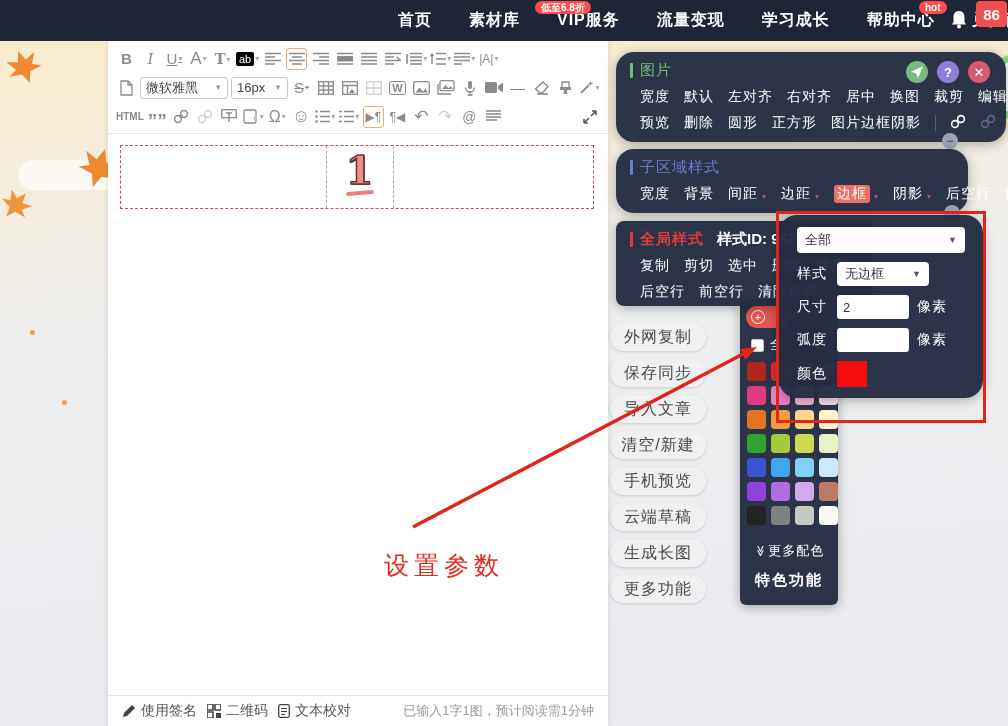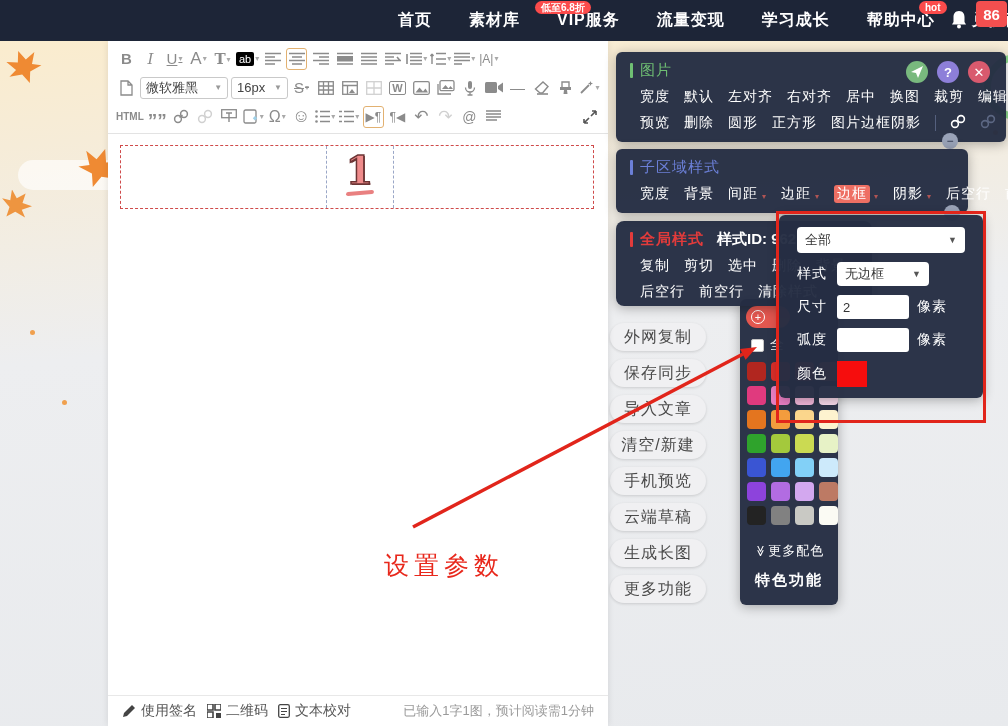--- a/index.html
+++ b/index.html
@@ -62,21 +62,21 @@
   .num-underline { width:28px; height:4px; background:#e98080; border-radius:2px; margin:0 auto; transform:rotate(-5deg); }
   .annotation-text { position:absolute; left:276px; top:415px; color:#e8281c; font-size:25px; letter-spacing:5px; }
 
   
   .statusbar { height:31px; border-top:1px solid #e8e8e8; display:flex; align-items:center;
                padding:4px 14px; gap:10px; color:#555; font-size:14px; background:#fff; }
   .sb-item { display:flex; align-items:center; gap:5px; cursor:pointer; }
   .sb-right { margin-left:auto; color:#9a9a9a; font-size:13px; }
 
   
-  .panel { position:absolute; background:rgba(37,45,67,.97); border-radius:6px; color:#fff;
+  .panel { position:absolute; background:rgba(37,45,67,.97); border-radius:18px; color:#fff;
            font-size:14px; box-shadow:0 2px 12px rgba(0,0,0,.3); }
   .panel-title { display:flex; align-items:center; gap:7px; padding:9px 0 0 14px; font-size:15px; letter-spacing:1px; }
   .title-bar { width:3px; height:15px; border-radius:1px; }
   .panel-row { display:flex; align-items:center; gap:14px; padding:8px 0 0 24px; letter-spacing:1px; white-space:nowrap; }
   .p-item { cursor:pointer; }
   .p-item.active-frame { background:#ee6f63; border-radius:3px; padding:0 3px; }
   .caret-dark { font-size:8px; color:#b05454; margin-left:-10px; align-self:flex-end; padding-bottom:2px; }
   .minus-dot { position:absolute; width:16px; height:16px; border-radius:50%; background:#9aa3b8; color:#2b3349;
                display:flex; align-items:center; justify-content:center; font-size:12px; line-height:12px; cursor:pointer; }
   .vdiv { width:1px; height:16px; background:#55607e; }

